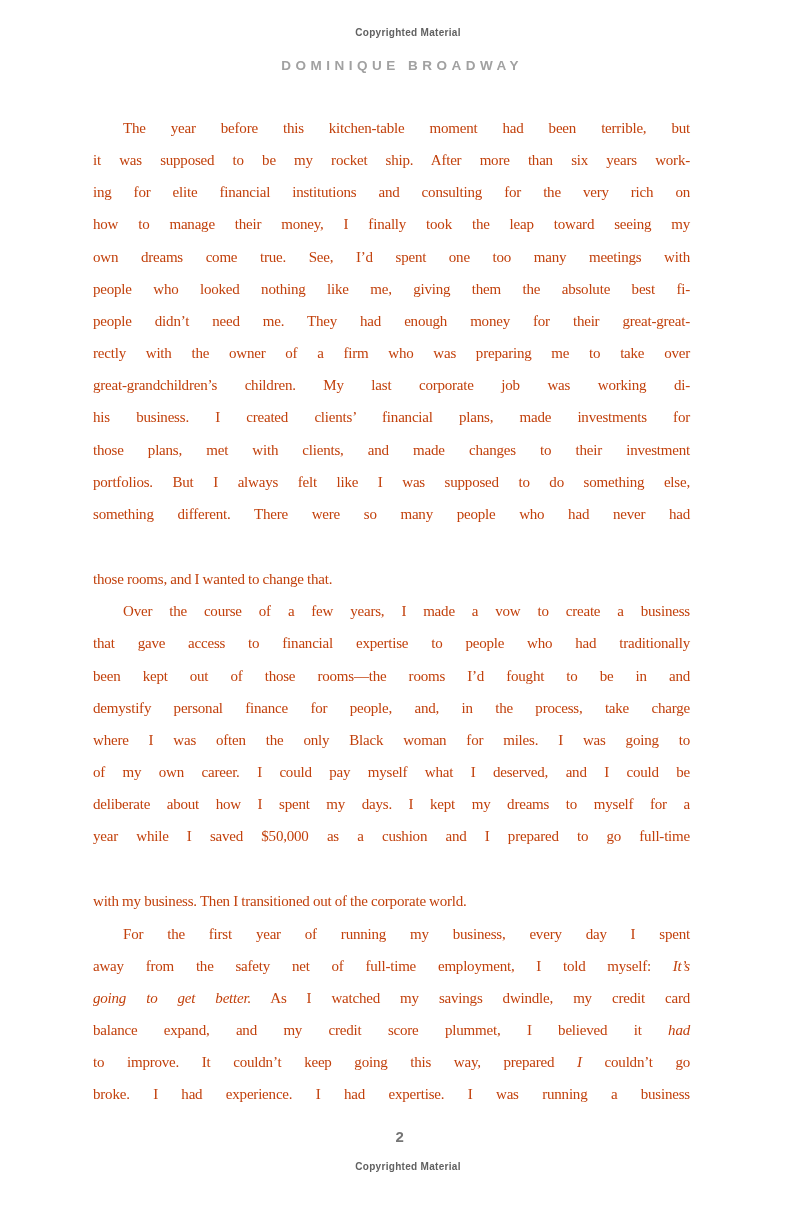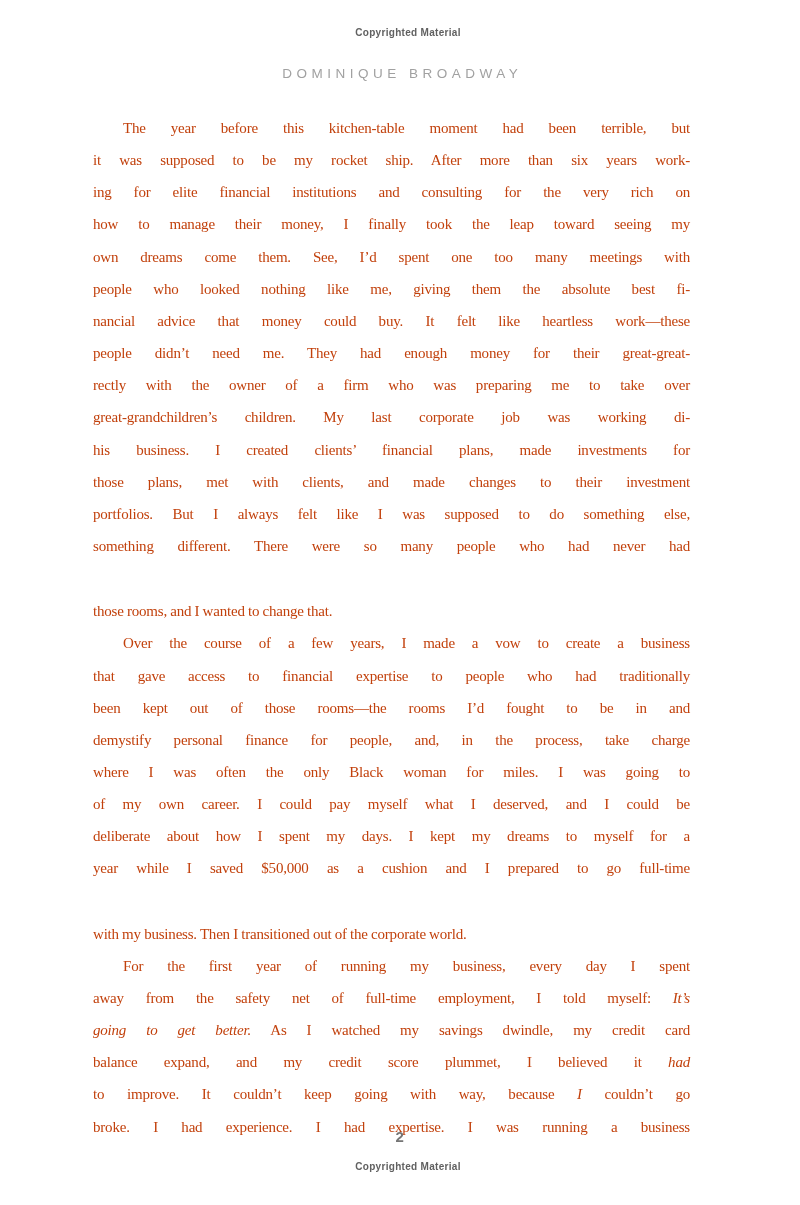--- a/index.html
+++ b/index.html
@@ -18,27 +18,27 @@
     font-family: "Liberation Sans", sans-serif;
     font-size: 10px;
     font-weight: 600;
     color: #616161;
     letter-spacing: 0.3px;
   }
   .top-notice { top: 27px; }
   .bottom-notice { top: 1161px; }
   .running-header {
     position: absolute;
-    top: 66px;
+    top: 58px;
     left: 0;
     width: 100%;
     text-align: center;
     font-family: "Liberation Sans", sans-serif;
     font-size: 13.5px;
-    font-weight: 400;
+    font-weight: 700;
     color: #a1a1a1;
     letter-spacing: 4.5px;
     text-indent: 4.5px;
   }
   .body-text {
     position: absolute;
     top: 112px;
     left: 93px;
     width: 597px;
     font-family: Liberation Serif, serif;
@@ -76,23 +76,22 @@
   <div class="top-notice">Copyrighted Material</div>
 
   <div class="running-header">DOMINIQUE BROADWAY</div>
 
   <div class="body-text">
       <div class="para">
         <div class="line indent"><span>The year before this kitchen-table moment had been terrible, but</span></div>
         <div class="line"><span>it was supposed to be my rocket ship. After more than six years work-</span></div>
         <div class="line"><span>ing for elite financial institutions and consulting for the very rich on</span></div>
         <div class="line"><span>how to manage their money, I finally took the leap toward seeing my</span></div>
-        <div class="line"><span>own dreams come them. See, I’d spent one too many meetings with</span></div>
+        <div class="line"><span>own dreams come true. See, I’d spent one too many meetings with</span></div>
         <div class="line"><span>people who looked nothing like me, giving them the absolute best fi-</span></div>
-        <div class="line"><span>nancial advice that money could buy. It felt like heartless work—these</span></div>
         <div class="line"><span>people didn’t need me. They had enough money for their great-great-</span></div>
         <div class="line"><span>rectly with the owner of a firm who was preparing me to take over</span></div>
         <div class="line"><span>great-grandchildren’s children. My last corporate job was working di-</span></div>
         <div class="line"><span>his business. I created clients’ financial plans, made investments for</span></div>
         <div class="line"><span>those plans, met with clients, and made changes to their investment</span></div>
         <div class="line"><span>portfolios. But I always felt like I was supposed to do something else,</span></div>
         <div class="line"><span>something different. There were so many people who had never had</span></div>
         <div class="line para-end"><span>those rooms, and I wanted to change that.</span></div>
       </div>
       <div class="para">
@@ -104,21 +103,21 @@
         <div class="line"><span>of my own career. I could pay myself what I deserved, and I could be</span></div>
         <div class="line"><span>deliberate about how I spent my days. I kept my dreams to myself for a</span></div>
         <div class="line"><span>year while I saved $50,000 as a cushion and I prepared to go full-time</span></div>
         <div class="line para-end"><span>with my business. Then I transitioned out of the corporate world.</span></div>
       </div>
       <div class="para">
         <div class="line indent"><span>For the first year of running my business, every day I spent</span></div>
         <div class="line"><span>away from the safety net of full-time employment, I told myself: </span><i>It’s</i></div>
         <div class="line"><i>going to get better.</i><span> As I watched my savings dwindle, my credit card</span></div>
         <div class="line"><span>balance expand, and my credit score plummet, I believed it </span><i>had</i></div>
-        <div class="line"><span>to improve. It couldn’t keep going with way, because </span><i>I</i><span> couldn’t go</span></div>
+        <div class="line"><span>to improve. It couldn’t keep going this way, prepared </span><i>I</i><span> couldn’t go</span></div>
         <div class="line"><span>broke. I had experience. I had expertise. I was running a business</span></div>
       </div>
     </div>
 
   <div class="page-number">2</div>
 
   <div class="bottom-notice">Copyrighted Material</div>
 </div>
 
 </body></html>

